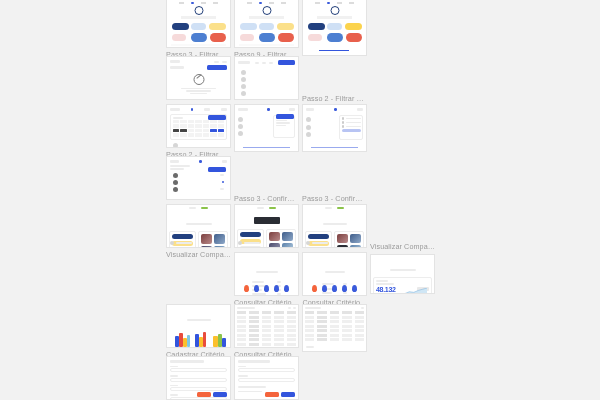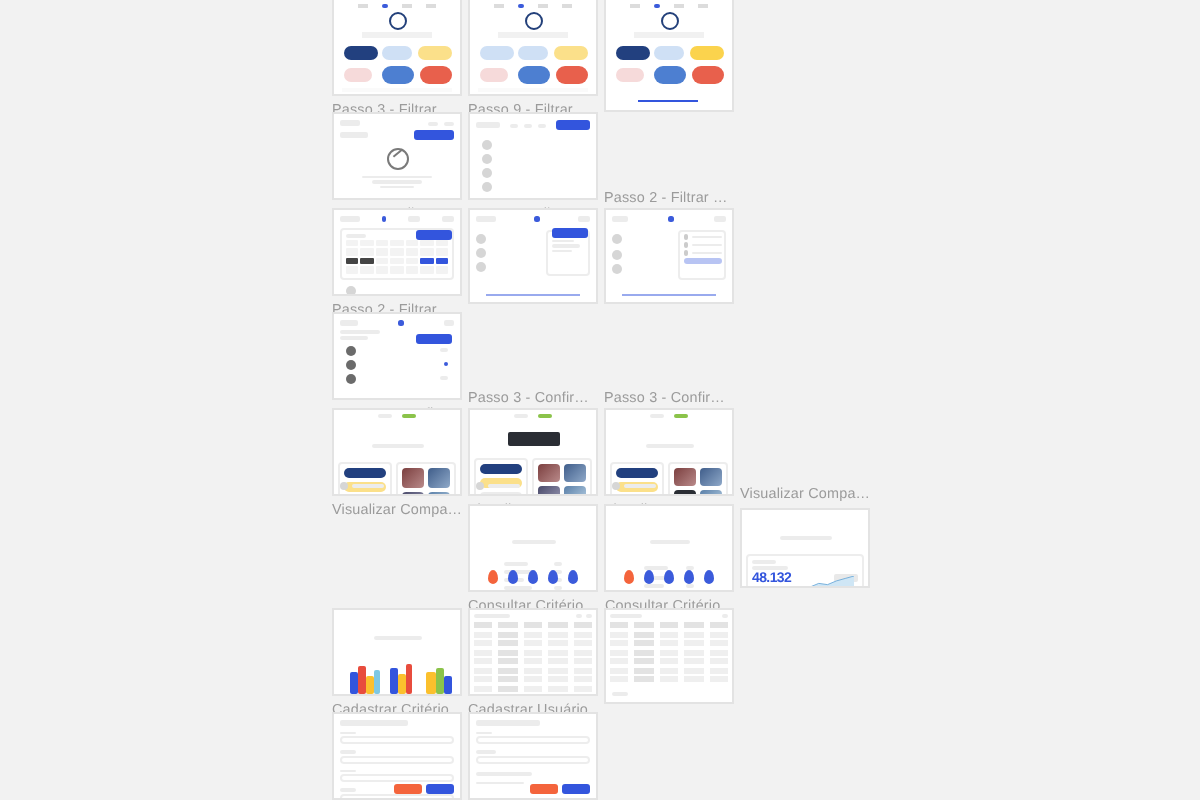--- a/index.html
+++ b/index.html
@@ -682,21 +682,21 @@
           </div>
         <div class="trow" style="margin:0 0 1.5px">
             <span class="tcell"></span>
             <span class="tcell hl"></span>
             <span class="tcell"></span>
             <span class="tcell"></span>
             <span class="tcell"></span>
           </div>
       </div>
     </div>
-    <div class="caption">Cadastrar Usuário</div>
+    <div class="caption">Consultar Critério</div>
   </div>
 
   <div class="cell" style="left:302px; top:304px; width:65px;">
     <div class="thumb" style="height:48px">
       <div class="mini" style="padding:2px">
         <div style="display:flex;justify-content:space-between;align-items:center;margin-bottom:2px">
           <span class="bar" style="width:16px;height:2px"></span>
           <span class="bar" style="width:3px;height:2px"></span>
         </div>
         <div class="trow" style="margin:0 0 1.5px">

